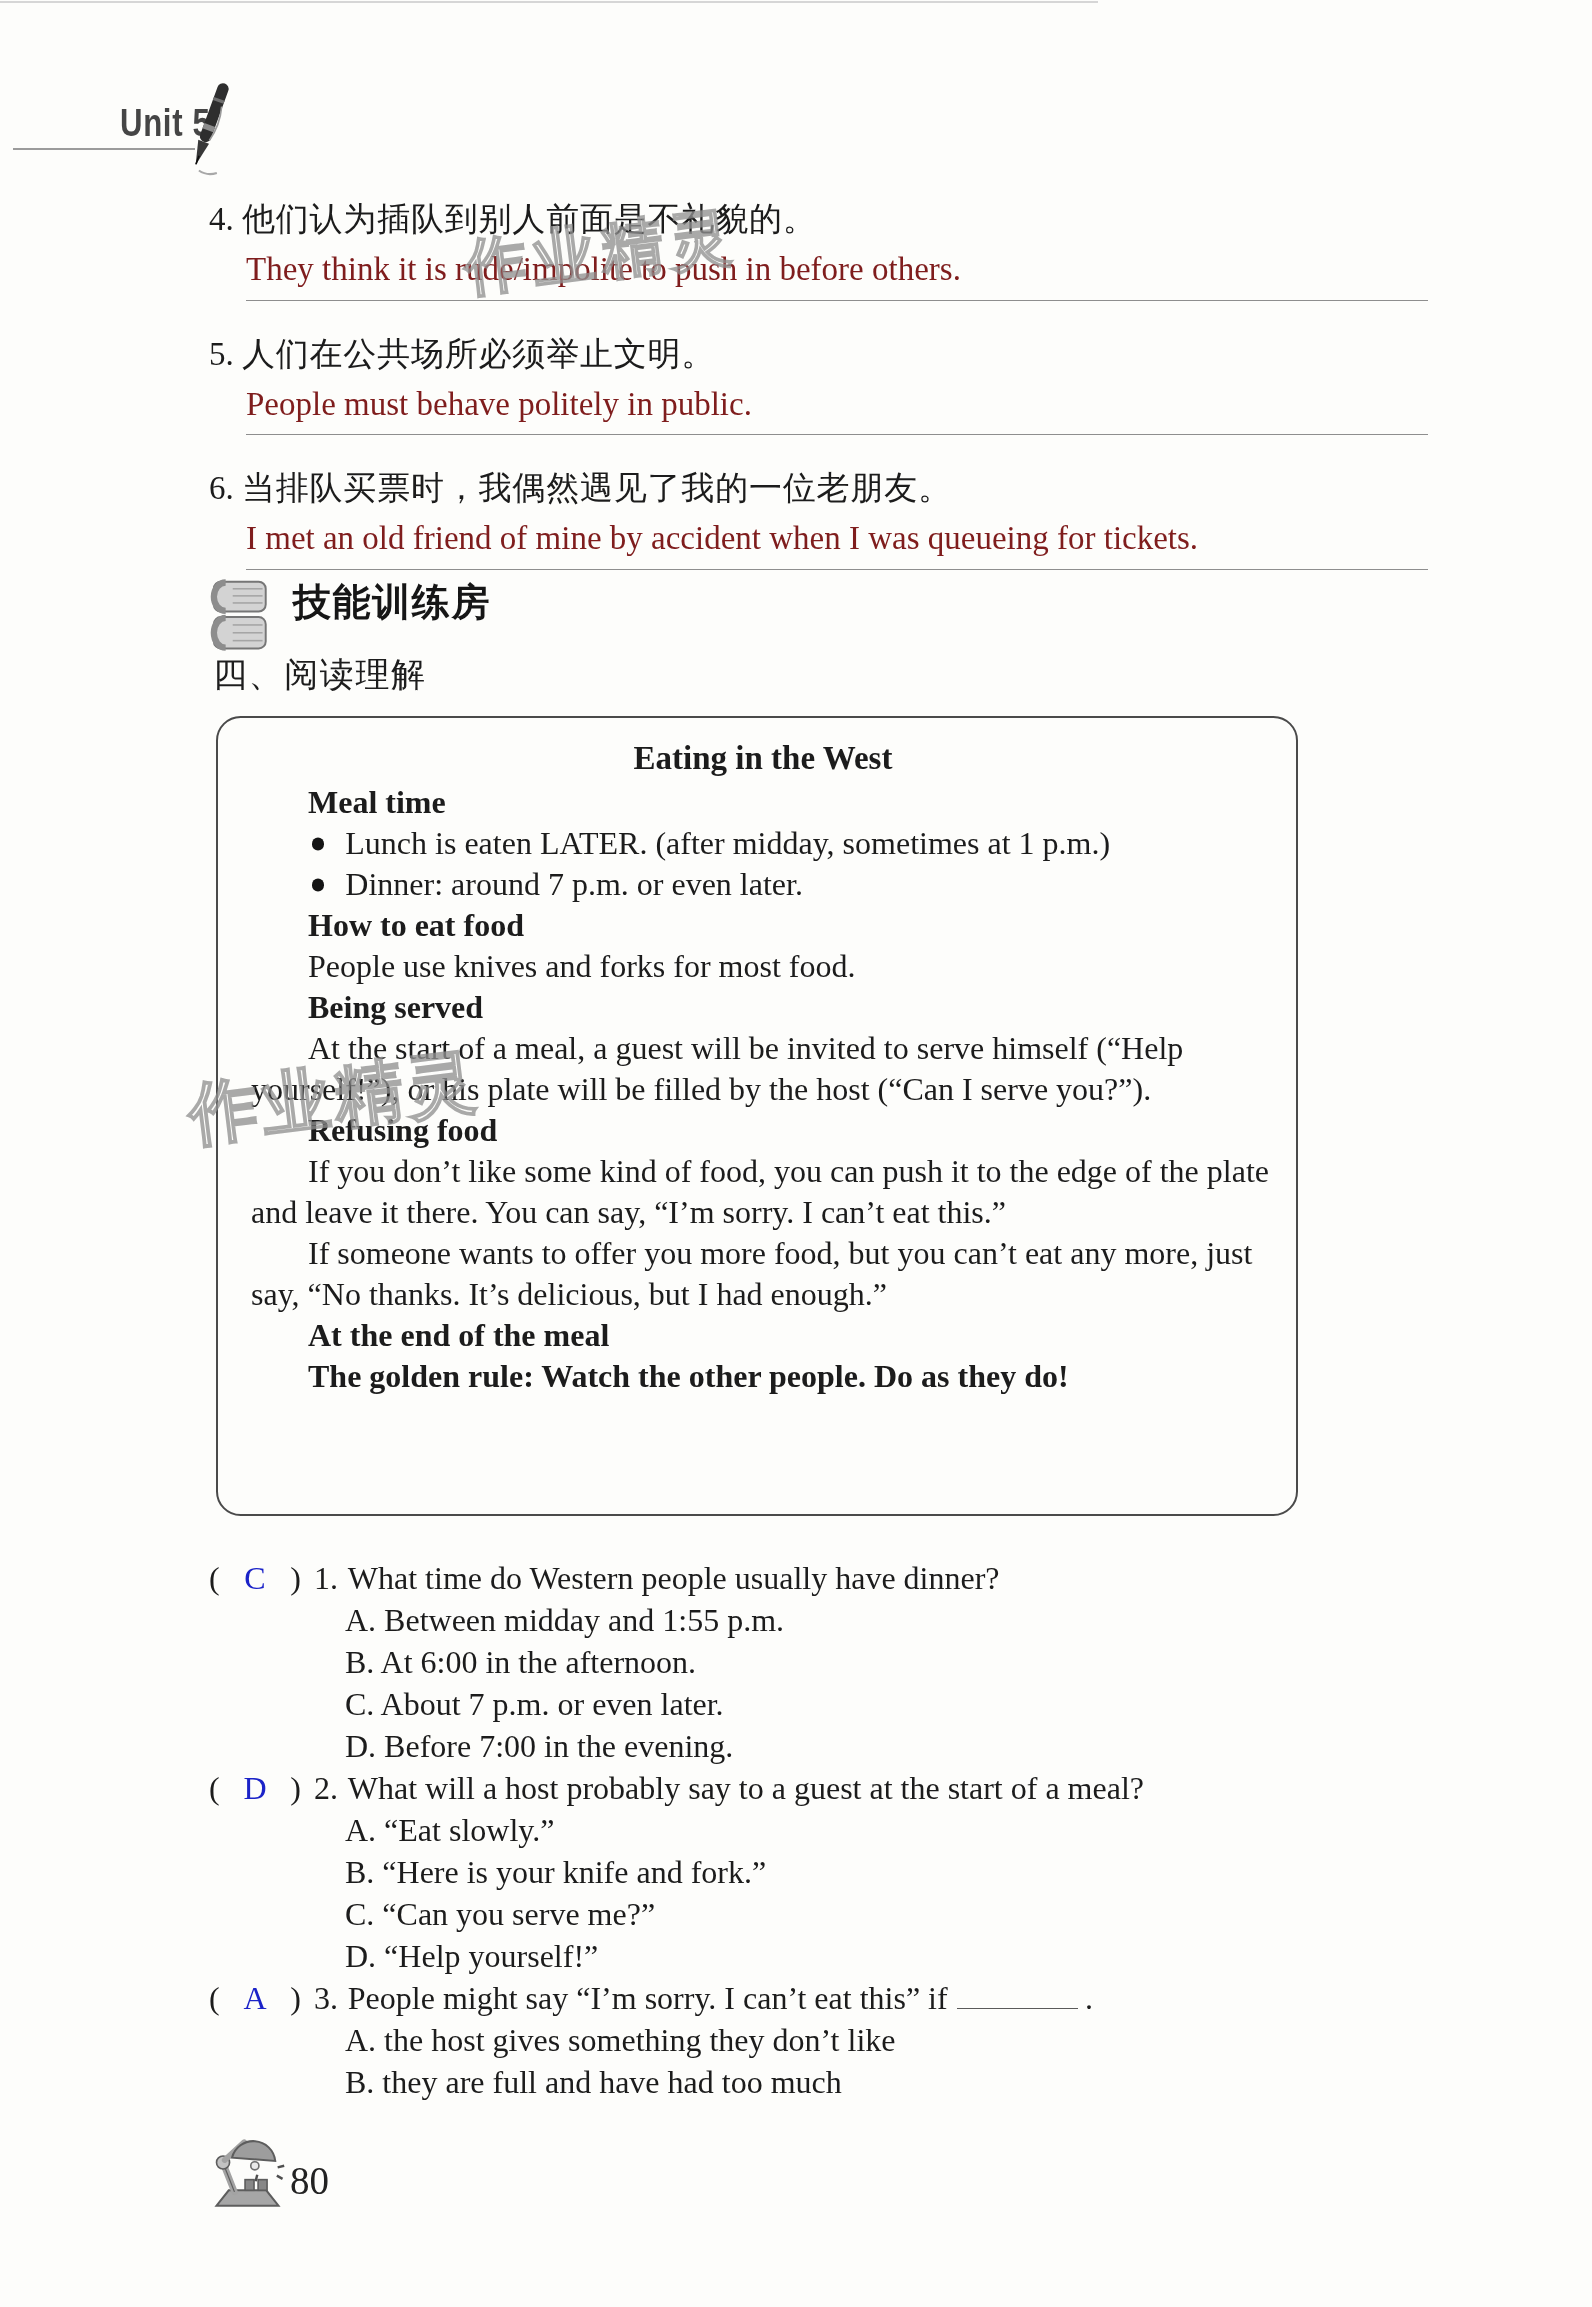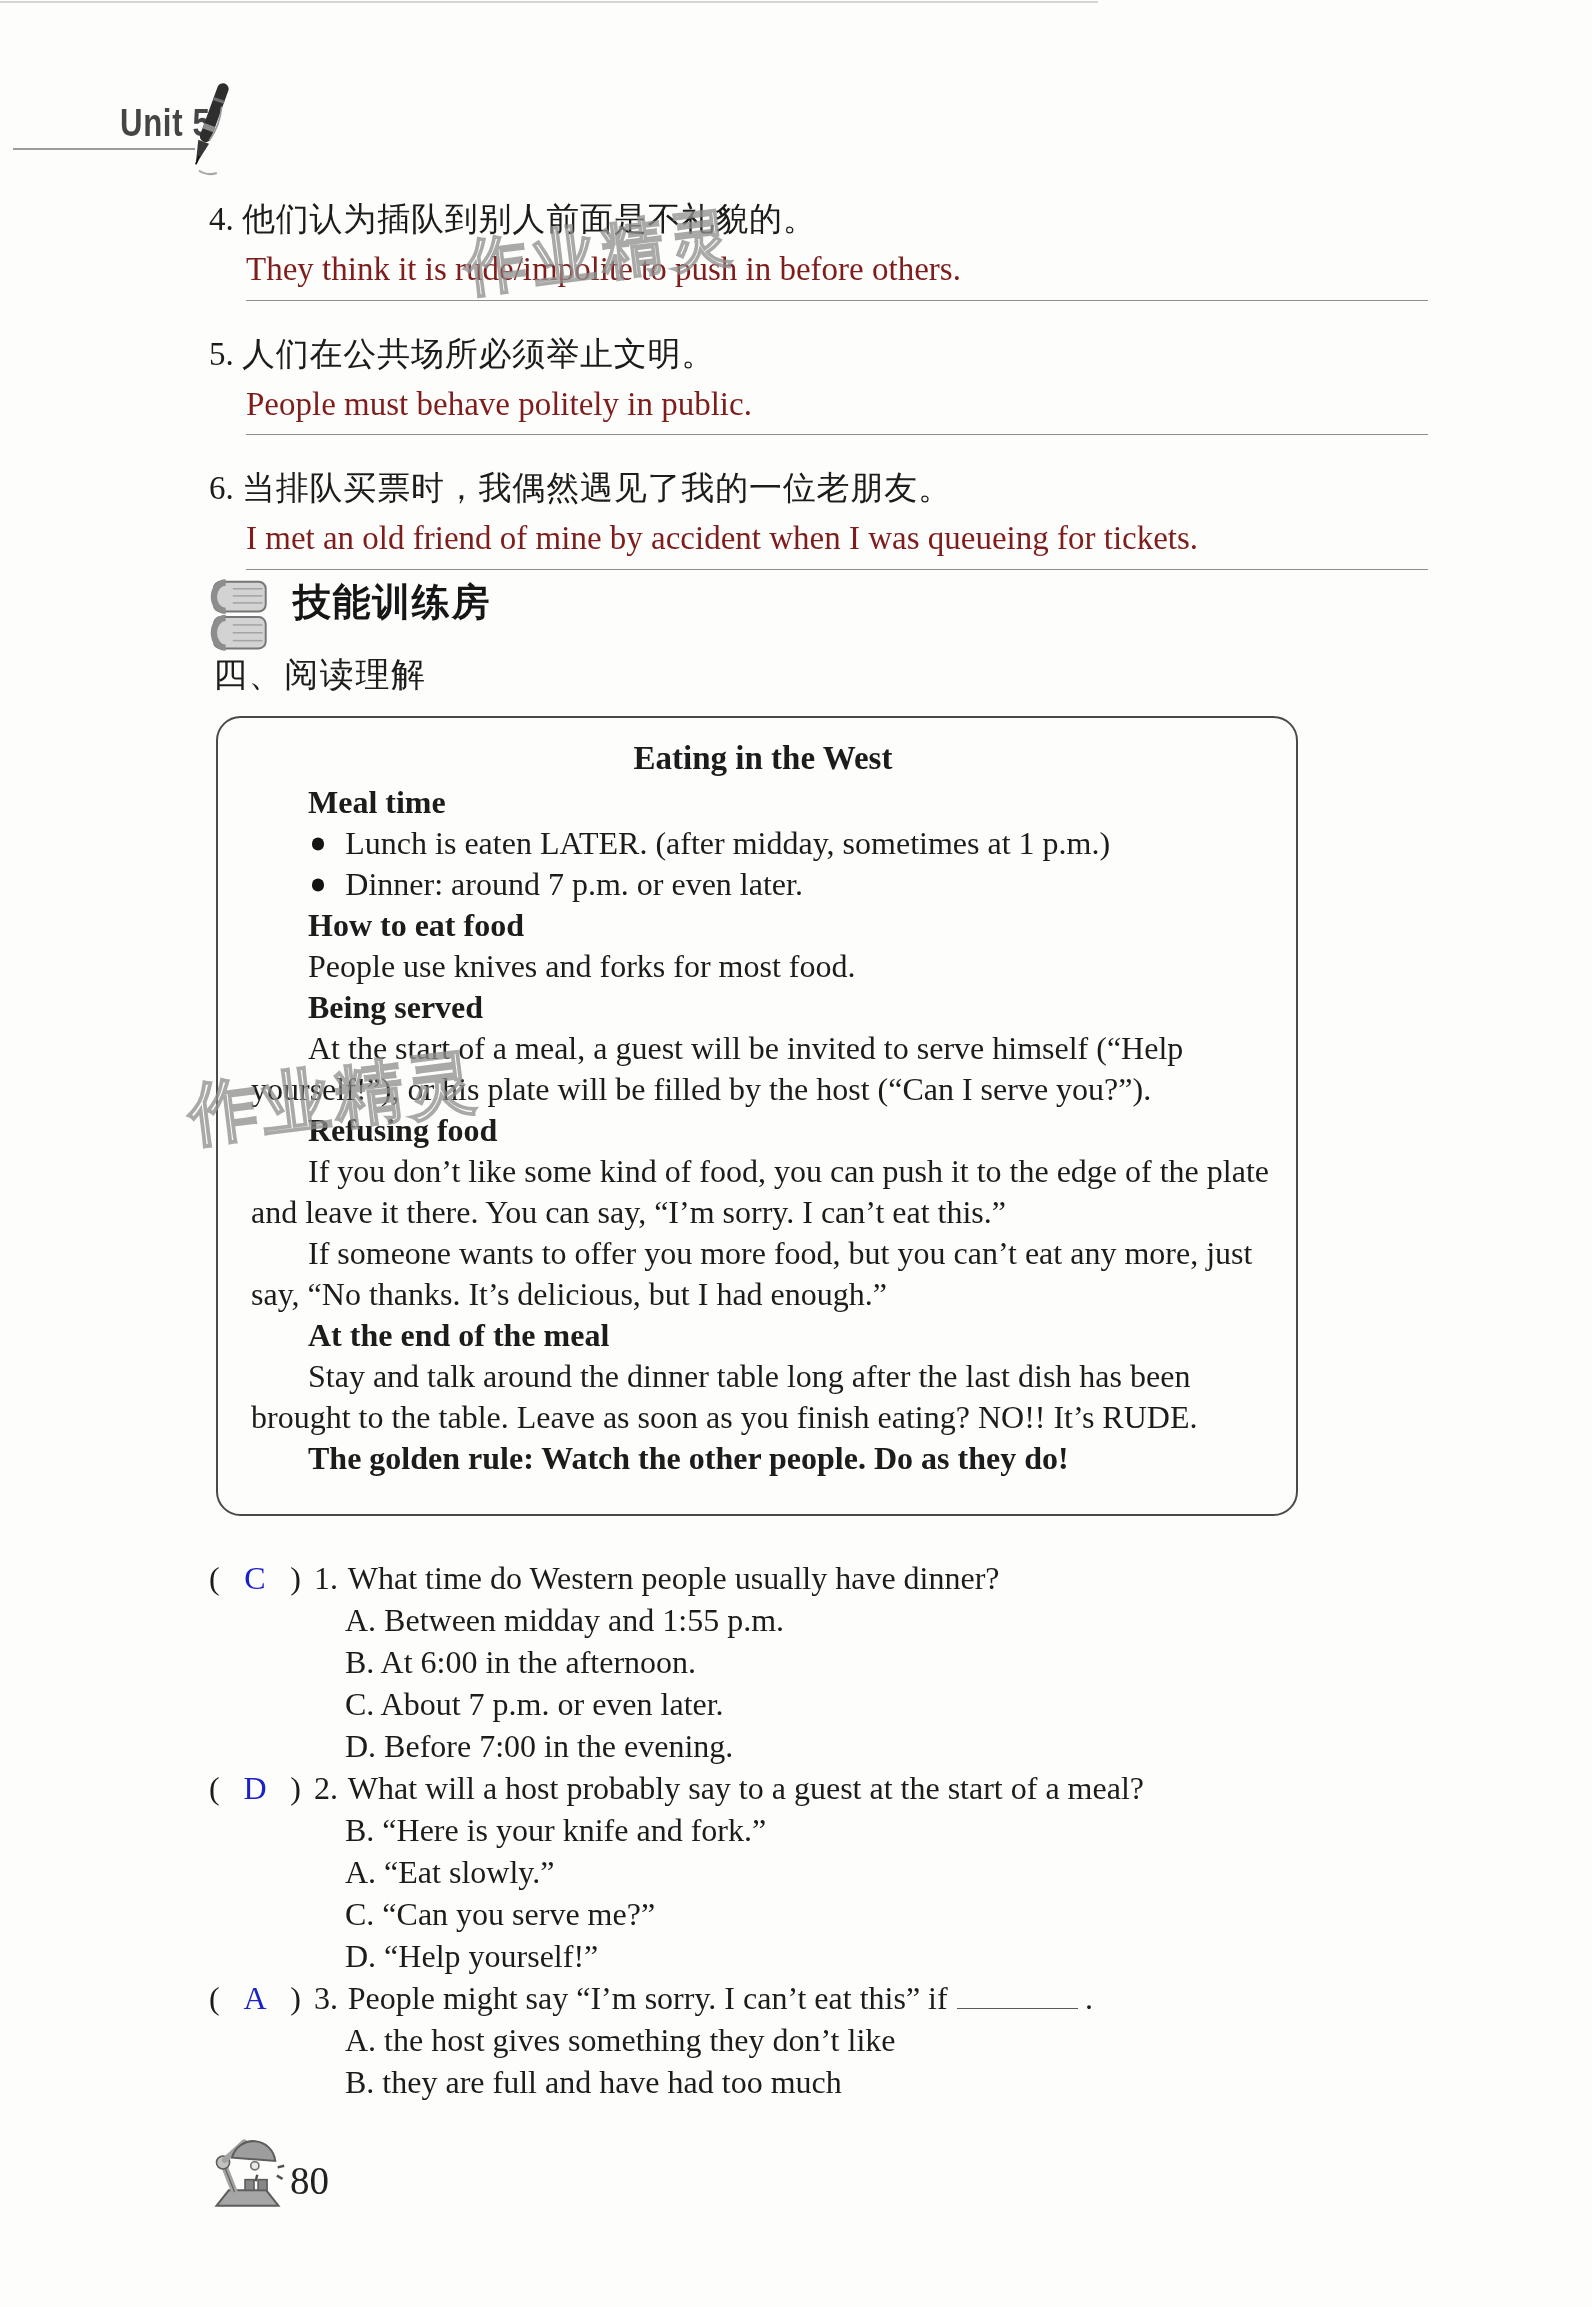--- a/index.html
+++ b/index.html
@@ -174,21 +174,20 @@
     <div class="pb-plain">People use knives and forks for most food.</div>
 
     <div class="pb-heading">Being served</div>
     <div class="pb-para">At the start of a meal, a guest will be invited to serve himself (“Help yourself!”), or his plate will be filled by the host (“Can I serve you?”).</div>
 
     <div class="pb-heading">Refusing food</div>
     <div class="pb-para">If you don’t like some kind of food, you can push it to the edge of the plate and leave it there. You can say, “I’m sorry. I can’t eat this.”</div>
     <div class="pb-para">If someone wants to offer you more food, but you can’t eat any more, just say, “No thanks. It’s delicious, but I had enough.”</div>
 
     <div class="pb-heading">At the end of the meal</div>
-    <div class="pb-para">Stay and talk around the dinner table long after the last dish has been brought to the table. Leave as soon as you finish eating? NO!! It’s RUDE.</div>
 
     <div class="pb-bold">The golden rule: Watch the other people. Do as they do!</div>
   </div>
 
   <div class="questions">
 
     <div>
       <div class="q-head">
         <span class="ans-cell">
           <span>(</span>
@@ -210,22 +209,22 @@
       <div class="q-head">
         <span class="ans-cell">
           <span>(</span>
           <span class="ans-letter">D</span>
           <span>)</span>
         </span>
         <span class="q-num">2.</span>
         <span>What will a host probably say to a guest at the start of a meal?</span>
       </div>
       <div class="q-options">
+        <div>A. “Eat slowly.”</div>
         <div>B. “Here is your knife and fork.”</div>
-        <div>A. “Eat slowly.”</div>
         <div>C. “Can you serve me?”</div>
         <div>D. “Help yourself!”</div>
       </div>
     </div>
 
     <div>
       <div class="q-head">
         <span class="ans-cell">
           <span>(</span>
           <span class="ans-letter">A</span>

